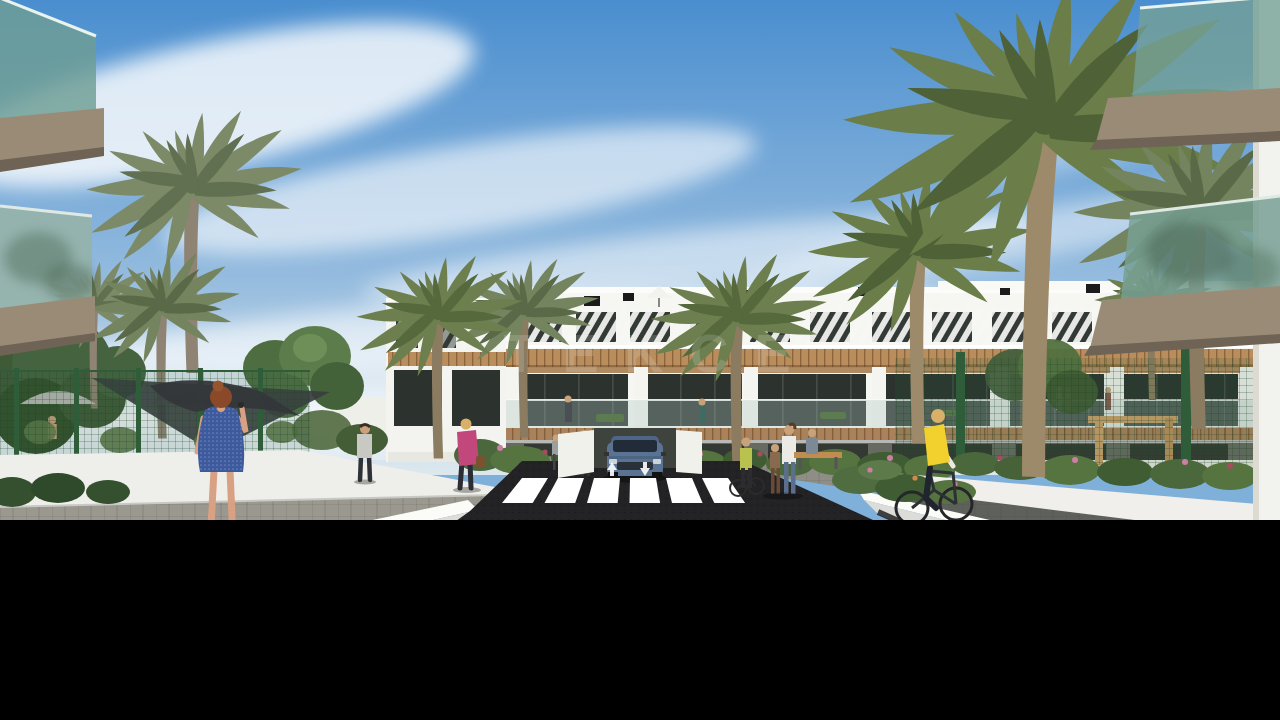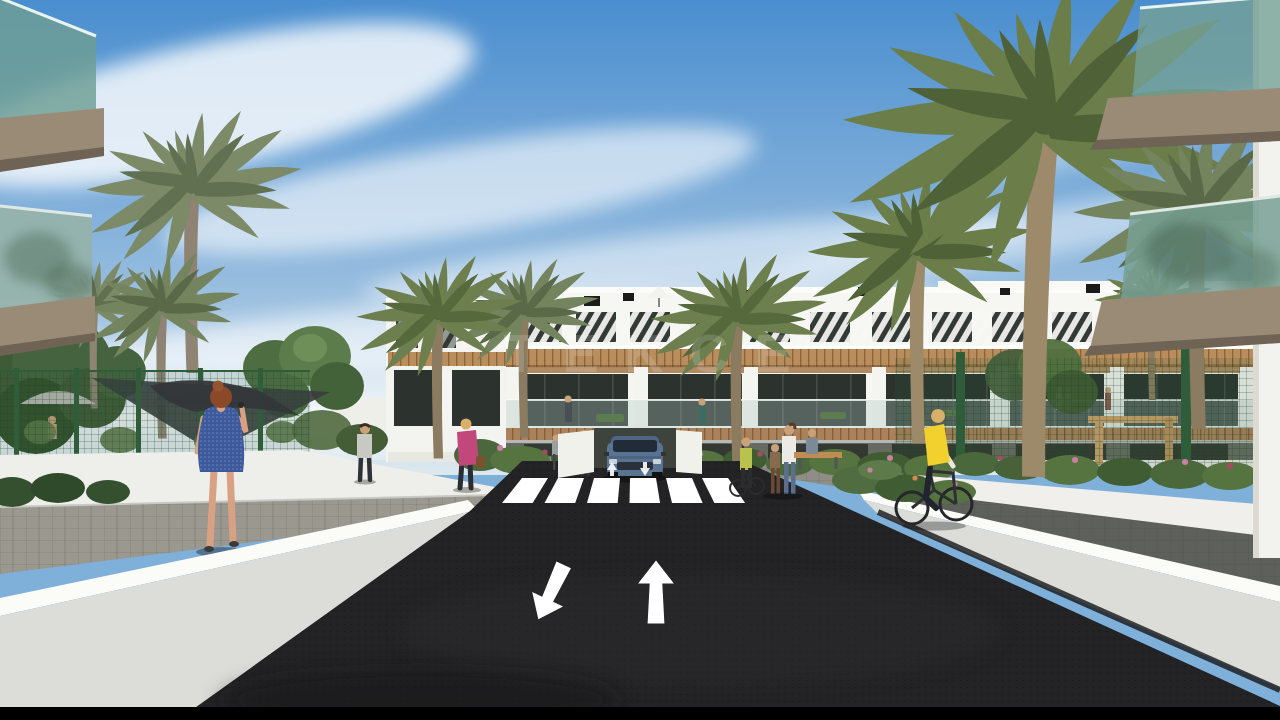--- a/index.html
+++ b/index.html
@@ -1,16 +1,16 @@
 <!DOCTYPE html>
 <html><head>
 <meta charset="utf-8">
 <style>
   html,body{margin:0;padding:0;background:#000;}
-  .stage{position:relative;width:1280px;height:707px;overflow:hidden;background:#7fb0d9;
+  .stage{position:relative;width:1280px;height:520px;overflow:hidden;background:#7fb0d9;
          font-family:"Liberation Sans", sans-serif;}
   .stage svg{display:block;width:1280px;height:720px;}
   .wm{font-weight:700;letter-spacing:26px;font-size:54px;}
 </style>
 </head>
 <body>
 
 <div class="stage">
 <svg viewBox="0 0 1280 720" xmlns="http://www.w3.org/2000/svg">
   <defs>

